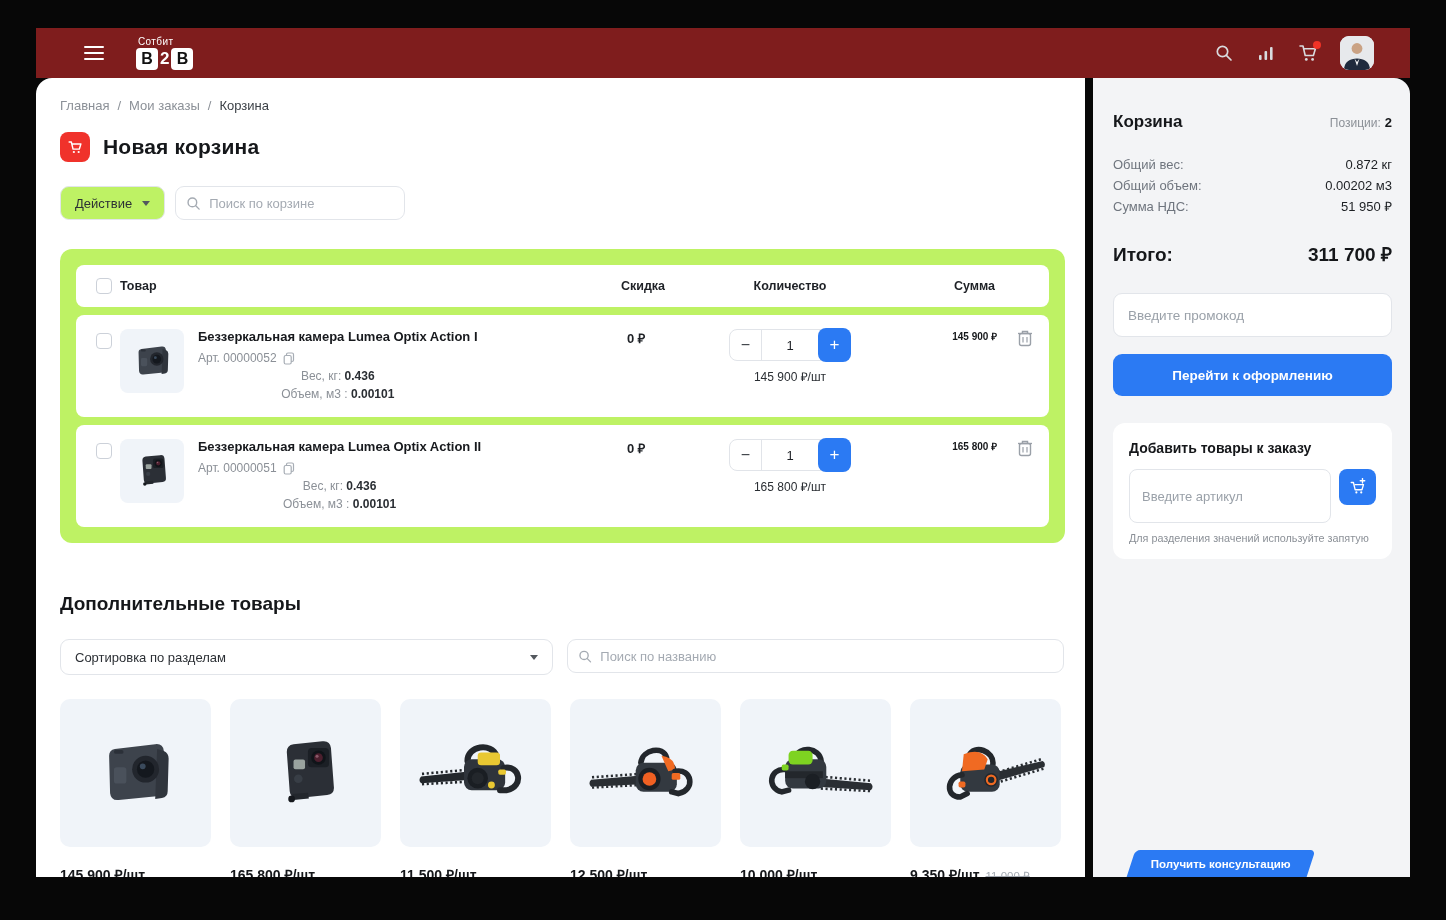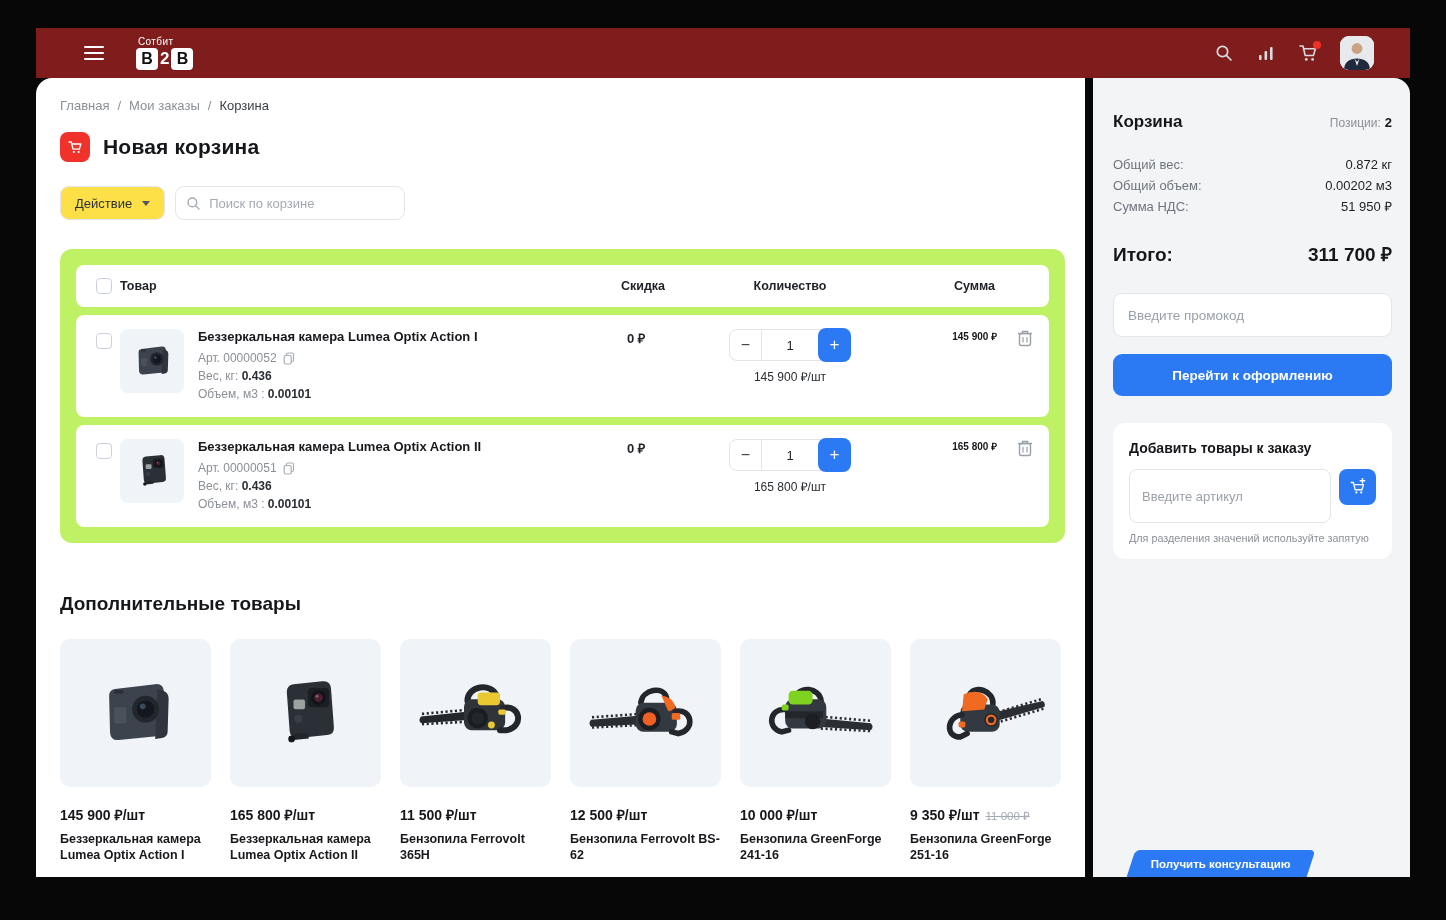--- a/index.html
+++ b/index.html
@@ -29,39 +29,39 @@
   
   .crumbs { display:flex; gap:8px; font-size:13px; color:#8b9097; }
   .crumbs .link { cursor:pointer; }
   .crumbs .current { color:#3a3f45; }
   .title-row { display:flex; align-items:center; gap:13px; margin-top:19px; }
   .title-ico { width:30px; height:30px; border-radius:8px; background:#f0322b; display:flex; align-items:center; justify-content:center; }
   h1.page-title { font-size:21px; color:#15171a; letter-spacing:.2px; }
 
   
   .toolbar { display:flex; gap:10px; margin-top:24px; }
-  .btn-action { height:34px; padding:0 14px; background:#fde047; border:1px solid #e2e5ea; border-radius:9px; display:flex; align-items:center; gap:10px; font-size:13px; color:#2c3035; cursor:pointer; }
+  .btn-action { height:34px; padding:0 14px; background:#bef264; border:1px solid #e2e5ea; border-radius:9px; display:flex; align-items:center; gap:10px; font-size:13px; color:#2c3035; cursor:pointer; }
   .caret { width:0; height:0; border-left:4px solid transparent; border-right:4px solid transparent; border-top:5px solid #53585e; }
   .search-box { height:34px; background:#fff; border:1px solid #e2e5ea; border-radius:9px; display:flex; align-items:center; padding:0 10px; gap:8px; }
   .search-box input { border:none; outline:none; font-size:13px; color:#2c3035; width:180px; font-family:inherit; background:transparent; }
   .search-box input::placeholder { color:#a4aab2; }
 
   
   .table-wrap { margin-top:29px; background:#bef264; border-radius:12px; padding:16px; width:1005px; }
   .t-grid { display:grid; grid-template-columns:44px 1fr 108px 186px 118px 48px; align-items:center; }
   .t-head { background:#fff; border-radius:8px; height:42px; font-size:12.5px; font-weight:bold; color:#1e2126; }
   .t-head .c-disc { text-align:center; } .t-head .c-qty { text-align:center; } .t-head .c-sum { text-align:right; padding-right:6px; }
   .t-row { background:#fff; border-radius:8px; margin-top:8px; padding:14px 0 16px 0; align-items:start; }
   .chk { width:16px; height:16px; border:1.5px solid #ccd1d9; border-radius:4px; background:#fff; margin-left:20px; cursor:pointer; }
   .t-head .chk { margin-top:0; }
   .prod { display:flex; gap:14px; }
   .thumb { width:64px; height:64px; border-radius:8px; background:#f0f4f9; flex:0 0 64px; display:flex; align-items:center; justify-content:center; }
   .p-name { font-size:13px; color:#17191d; font-weight:bold; cursor:pointer; }
   .p-meta { margin-top:7px; font-size:12px; color:#8b9097; display:flex; align-items:center; gap:6px; }
-  .p-attr { margin-top:4px; font-size:12px; color:#8b9097; }
+  .p-attr { margin-top:4px; font-size:12px; color:#8b9097;text-align:center; }
   .p-attr b { color:#2a2e33; }
   .disc-val { font-size:13px; font-weight:bold; color:#1e2126; padding-left:38px; }
   .qty-cell { display:flex; flex-direction:column; align-items:center; }
   .stepper { display:flex; align-items:center; border:1px solid #e1e4e9; border-radius:8px; background:#fff; height:32px; width:122px; }
   .st-minus { width:32px; height:32px; display:flex; align-items:center; justify-content:center; font-size:16px; color:#3c4147; border-right:1px solid #e1e4e9; cursor:pointer; }
   .st-val { flex:1; text-align:center; font-size:13px; color:#1e2126; }
   .st-plus { width:33px; height:34px; margin:-1px -1px -1px 0; background:#2b7af3; border-radius:8px; color:#fff; font-size:17px; display:flex; align-items:center; justify-content:center; cursor:pointer; }
   .unit-price { margin-top:7px; font-size:12px; color:#2a2e33; }
   .sum-val { font-size:10px; font-weight:bold; color:#15171a; text-align:right; padding-right:4px; }
   .trash { display:flex; justify-content:center; cursor:pointer; }
@@ -309,20 +309,33 @@
                 <path d="M5.5 4.5 v-2 h5 v2" fill="none" stroke="#9aa0a8" stroke-width="1.4"></path>
                 <line x1="6" y1="8" x2="6" y2="13.5" stroke="#9aa0a8" stroke-width="1.2"></line>
                 <line x1="10" y1="8" x2="10" y2="13.5" stroke="#9aa0a8" stroke-width="1.2"></line>
               </svg>
           </div>
         </div>
       </section>
 
       <h2 class="sec-title">Дополнительные товары</h2>
 
+      <div class="filters">
+        <div class="select">
+          <span>Сортировка по разделам</span>
+          <span class="caret"></span>
+        </div>
+        <div class="search-box">
+          <svg width="15" height="15" viewBox="0 0 16 16">
+              <circle cx="6.8" cy="6.8" r="4.6" fill="none" stroke="#a4aab2" stroke-width="1.5"></circle>
+              <line x1="10.4" y1="10.4" x2="14" y2="14" stroke="#a4aab2" stroke-width="1.5" stroke-linecap="round"></line>
+            </svg>
+          <input placeholder="Поиск по названию" style="">
+        </div>
+      </div>
 
       <div class="cards">
 
         <div class="card">
           <div class="card-img">
             <svg width="96" height="96" viewBox="0 0 100 100">
                 <path d="M22 32 q0-6 6-7 l42-5 q8-1 9 7 l2 38 q1 8-7 9 l-42 4 q-8 1-9-7 Z" fill="#3d434c"></path>
                 <path d="M72 25 l7 2 q5 2 5 8 l-1 34 q0 6-6 7 l-7 1" fill="#30353d"></path>
                 <circle cx="60" cy="46" r="14" fill="#22262d"></circle>
                 <circle cx="60" cy="46" r="9" fill="#14181e"></circle>

